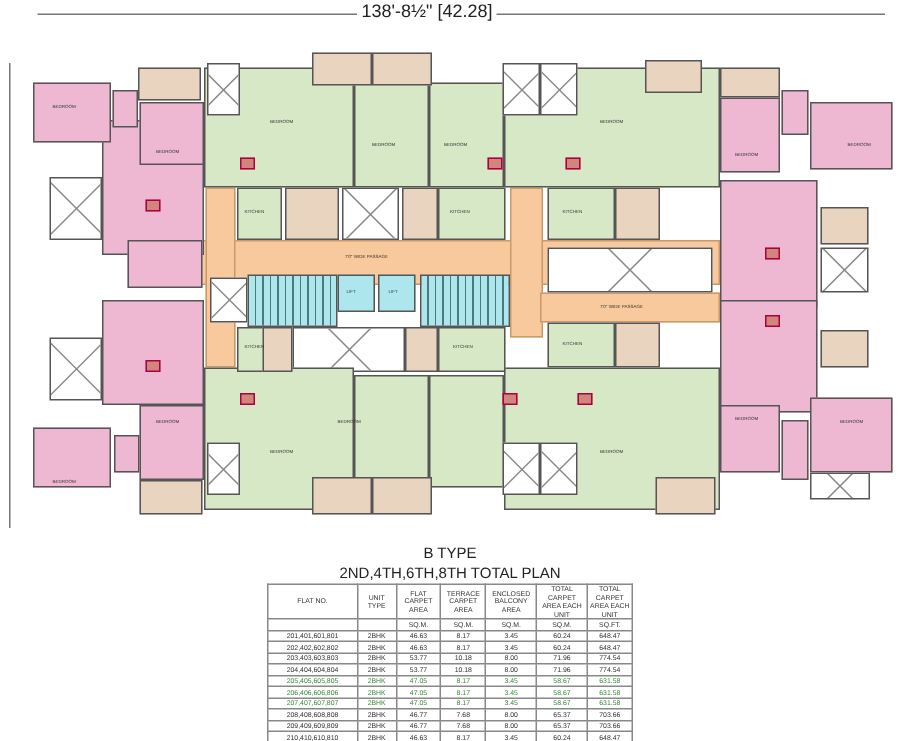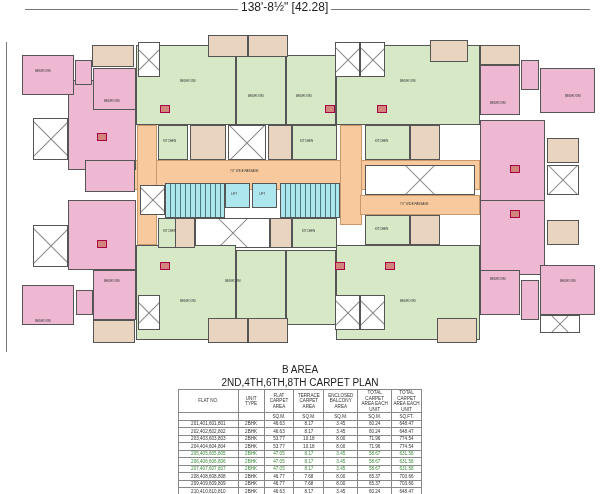--- a/index.html
+++ b/index.html
@@ -147,22 +147,22 @@
   <div class="lbl" style="left:565px;top:95px;">BEDROOM</div>
   <div class="lbl" style="left:35px;top:320px;">BEDROOM</div>
   <div class="lbl" style="left:104px;top:280px;">BEDROOM</div>
   <div class="lbl" style="left:180px;top:300px;">BEDROOM</div>
   <div class="lbl" style="left:225px;top:280px;">BEDROOM</div>
   <div class="lbl" style="left:400px;top:300px;">BEDROOM</div>
   <div class="lbl" style="left:490px;top:278px;">BEDROOM</div>
   <div class="lbl" style="left:560px;top:280px;">BEDROOM</div>
 </div>
 
-<div class="title1">B AREA</div>
-<div class="title2">2ND,4TH,6TH,8TH CARPET PLAN</div>
+<div class="title1">B TYPE</div>
+<div class="title2">2ND,4TH,6TH,8TH TOTAL PLAN</div>
 
 <table class="area">
   <thead>
     <tr>
       <th style="width:60px">FLAT NO.</th>
       <th style="width:26px">UNIT TYPE</th>
       <th style="width:30px">FLAT CARPET AREA</th>
       <th style="width:30px">TERRACE CARPET AREA</th>
       <th style="width:34px">ENCLOSED BALCONY AREA</th>
       <th style="width:34px">TOTAL CARPET AREA EACH UNIT</th>

